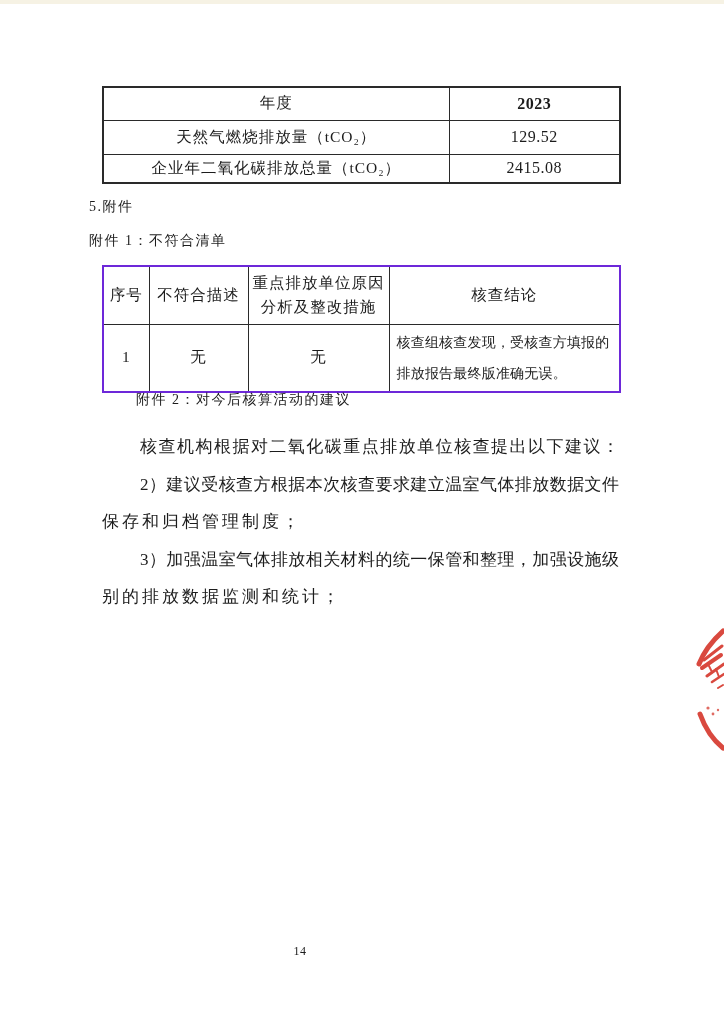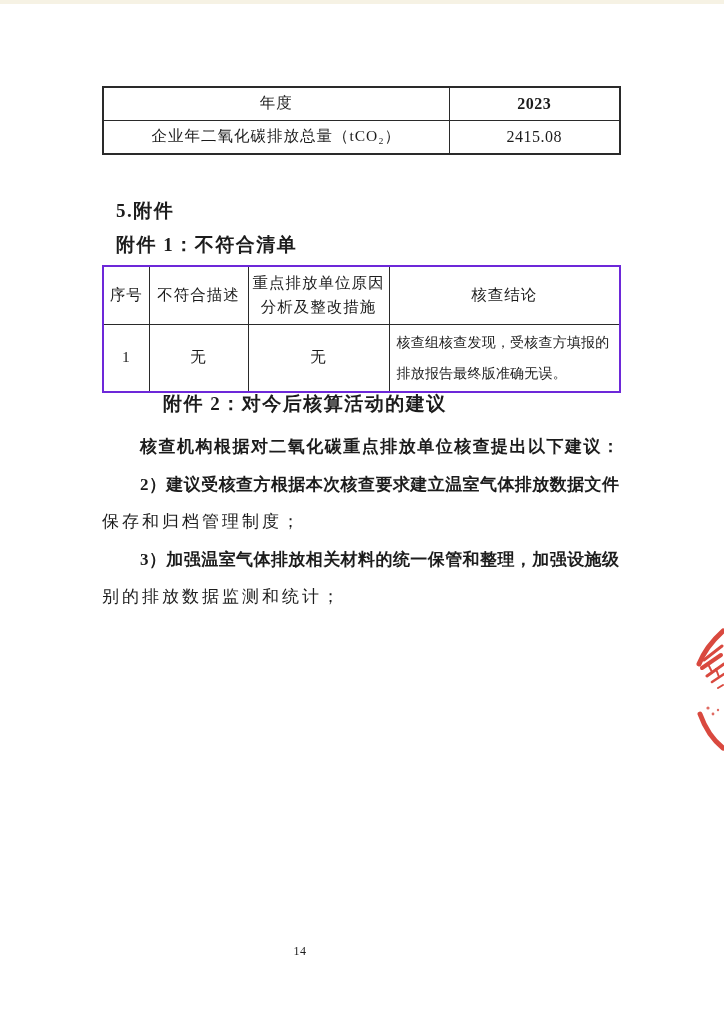--- a/index.html
+++ b/index.html
@@ -19,25 +19,25 @@
   .t1 tr:nth-child(2){height:34px;}
   .t1 tr:nth-child(3){height:29px;}
   .bold{font-weight:bold;}
   .t2{left:102px;top:265px;width:517px;border:2px solid #6d28d9;}
   .t2 td{font-size:15.5px;letter-spacing:1px;line-height:1.55;}
   .t2 tr.hdr{height:58px;}
   .t2 tr.row{height:62px;}
   .preline{white-space:pre-line;}
   .t2 .conclusion{text-align:left;font-size:14px;letter-spacing:.2px;line-height:31px;padding:2px 7px;}
   
-  .h-sec{position:absolute;left:116px;font-weight:bold;font-size:19px;letter-spacing:1.5px;}
+  .h-sec{position:absolute;left:89px;font-weight:normal;font-size:14px;letter-spacing:1.5px;}
   
   .paras{position:absolute;left:102px;top:428px;width:517px;font-size:17px;}
   .ln{height:37.5px;line-height:37.5px;white-space:nowrap;}
-  .ln.first{text-indent:38px;font-weight:bold;}
+  .ln.first{text-indent:38px;}
   .ln.full{white-space:normal;text-align:justify;text-align-last:justify;}
   .ln.last{letter-spacing:3px;}
   
   .pagenum{position:absolute;left:0;top:944px;width:600px;text-align:center;font-size:12px;letter-spacing:.5px;}
   
   .stamp{position:absolute;right:0;top:624px;width:36px;height:128px;}
 </style>
 </head>
 <body>
 
@@ -45,20 +45,24 @@
 
 <table class="t1">
   <colgroup>
       <col style="width:346px">
       <col style="width:171px">
     </colgroup>
   <tbody>
       <tr>
     <td>年度</td>
     <td class="bold num">2023</td>
+  </tr>
+  <tr>
+    <td>天然气燃烧排放量（tCO₂）</td>
+    <td class="num">129.52</td>
   </tr>
   <tr>
     <td>企业年二氧化碳排放总量（tCO₂）</td>
     <td class="num">2415.08</td>
   </tr>
 </tbody>
   </table>
 
 <div class="h-sec" style="top:198px;">5.附件</div>
 

